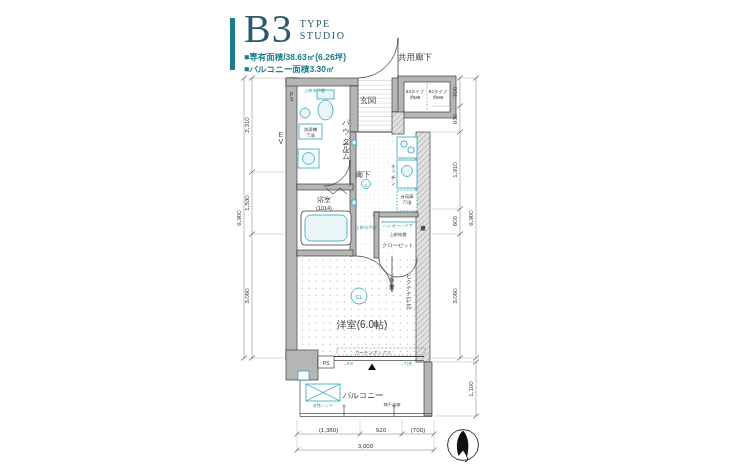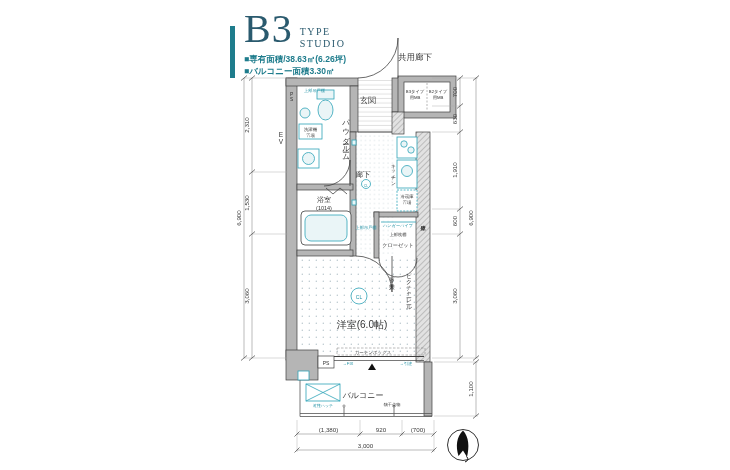--- a/index.html
+++ b/index.html
@@ -1,23 +1,23 @@
 <!DOCTYPE html>
 <html><head>
 <meta charset="utf-8">
 <style>
   html,body{margin:0;padding:0;background:#fff;}
   .stage{position:relative;width:730px;height:470px;background:#ffffff;overflow:hidden;
          font-family:"Liberation Sans",sans-serif;}
   
   .hdr{position:absolute;left:230px;top:10px;}
-  .hdr-row{display:flex;align-items:flex-end;}
+  .hdr-row{display:flex;align-items:center;}
   .hdr-bar{width:5px;height:52px;background:#1e7c8c;margin-right:9px;margin-top:3px;}
   .hdr-b3{font-family:"Liberation Serif",serif;font-size:40px;line-height:0.95;color:#2a5a6e;letter-spacing:1px;}
-  .hdr-type{margin-left:7px;margin-top:16px;color:#2a5a6e;font-family:"Liberation Serif",serif;
+  .hdr-type{margin-left:7px;margin-top:8px;color:#2a5a6e;font-family:"Liberation Serif",serif;
             font-size:10px;letter-spacing:1.5px;line-height:1.2;}
   .specs{margin-top:3px;color:#1e7c8c;font-size:8.5px;line-height:1.45;font-weight:bold;}
   
   svg text{font-family:"Liberation Sans",sans-serif;fill:#333;}
   .vt{writing-mode:vertical-rl;text-orientation:upright;}
   .teal{fill:#2593a6;}
   .dim{font-size:6.2px;fill:#3c3c3c;}
 </style>
 </head>
 <body>

